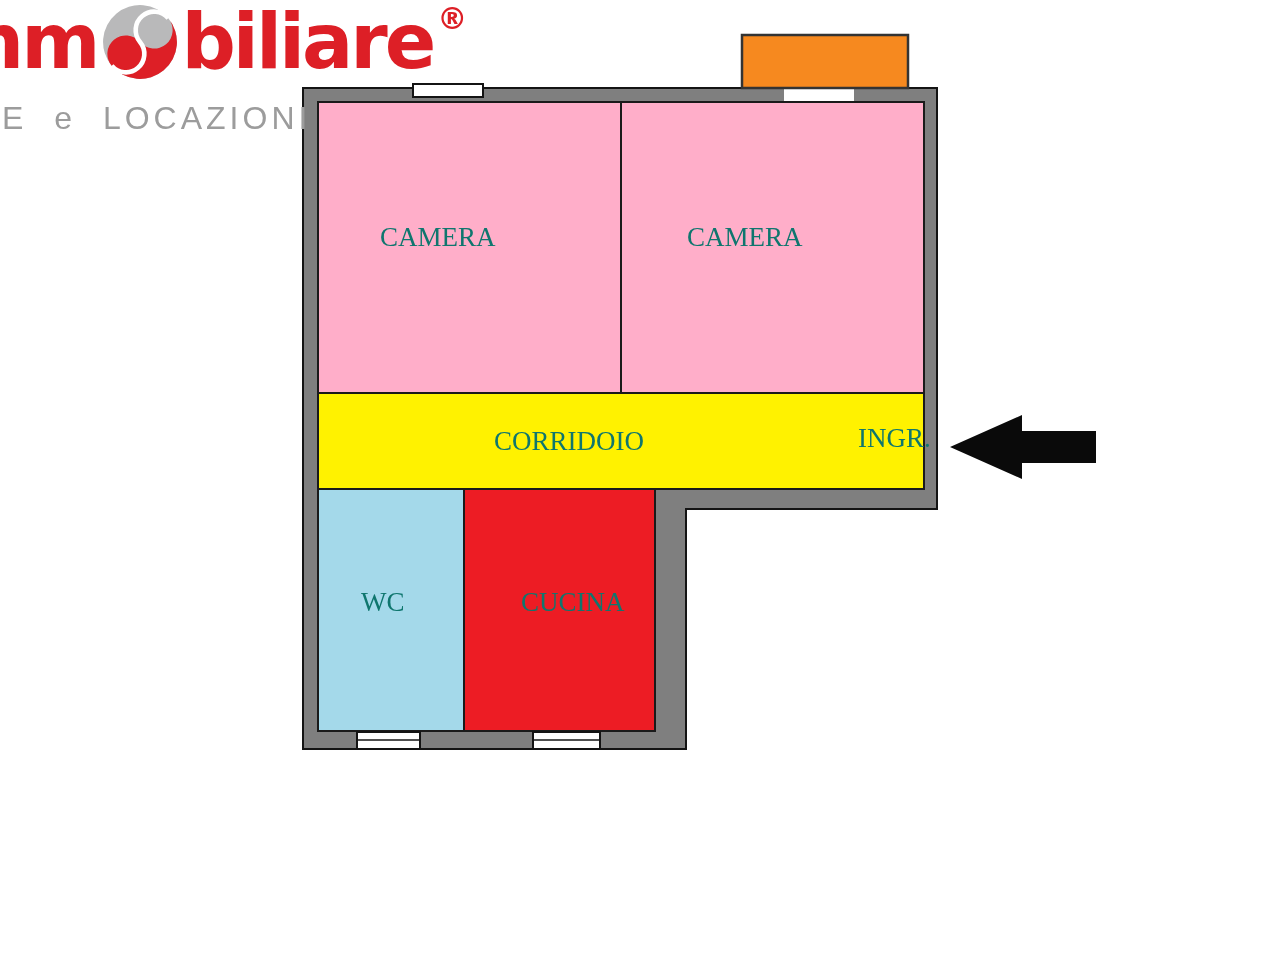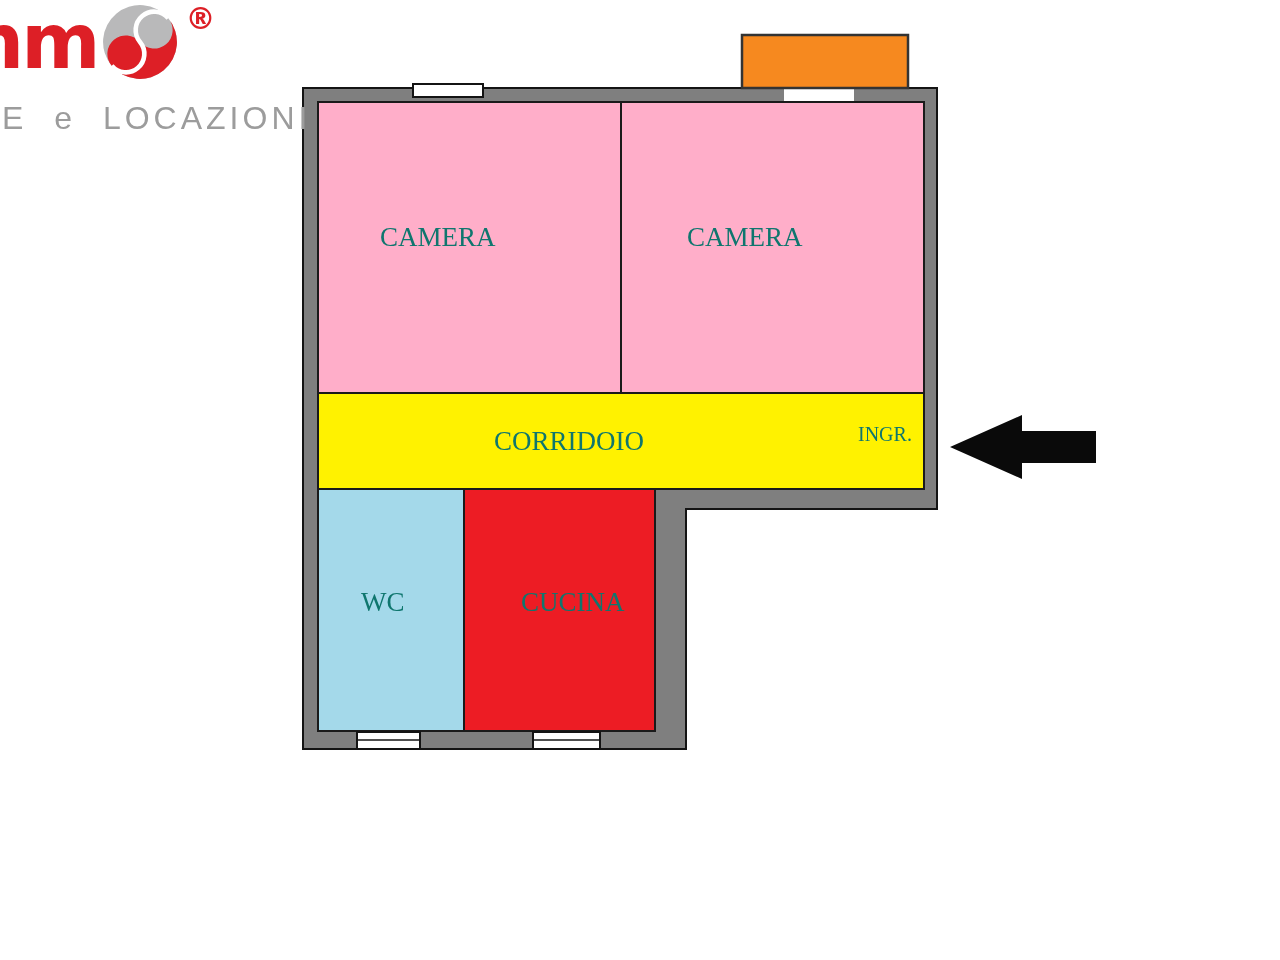--- a/index.html
+++ b/index.html
@@ -26,36 +26,37 @@
   
   .plan-svg{position:absolute;left:0;top:0;z-index:1;}
   .room-label{
     position:absolute;z-index:2;
     font-family:"Liberation Serif",serif;
     font-size:27px;color:#0f766e;white-space:nowrap;
   }
   .lbl-camera-left {left:380px;top:222px;}
   .lbl-camera-right{left:687px;top:222px;}
   .lbl-corridoio   {left:494px;top:426px;}
-  .lbl-ingr        {left:858px;top:423px;font-size:20px;}
+  .lbl-ingr        {left:858px;top:423px;font-size:27px;}
   .lbl-wc          {left:361px;top:587px;}
   .lbl-cucina      {left:521px;top:587px;text-align:right;}
 </style>
 </head>
 <body>
 
 <div class="brand">
   <span>imm</span>
   <svg class="swirl" viewBox="0 0 76 76">
     <g transform="rotate(50 38 38)">
       <circle cx="38" cy="38" r="36" fill="#B9B9BA"></circle>
       <path d="M38,2 A36,36 0 0 1 38,74 A18,18 0 0 1 38,38 A18,18 0 0 0 38,2 Z" fill="#DD1F26"></path>
       <path d="M38,2 A18,18 0 0 0 38,38 A18,18 0 0 1 38,74" fill="none" stroke="#ffffff" stroke-width="4.5"></path>
     </g>
   </svg>
+  <span>biliare</span>
   <sup>®</sup>
 </div>
 <div class="tagline">E e LOCAZIONI</div>
 
 <svg class="plan-svg" width="1280" height="960" viewBox="0 0 1280 960">
 
   <path d="M303,88 H937 V509 H686 V749 H303 Z" stroke="#141414" stroke-width="2" fill="#7F7F7F"></path>
 
   <rect x="784" y="86" width="70" height="15" fill="#ffffff" stroke="none"></rect>
 

